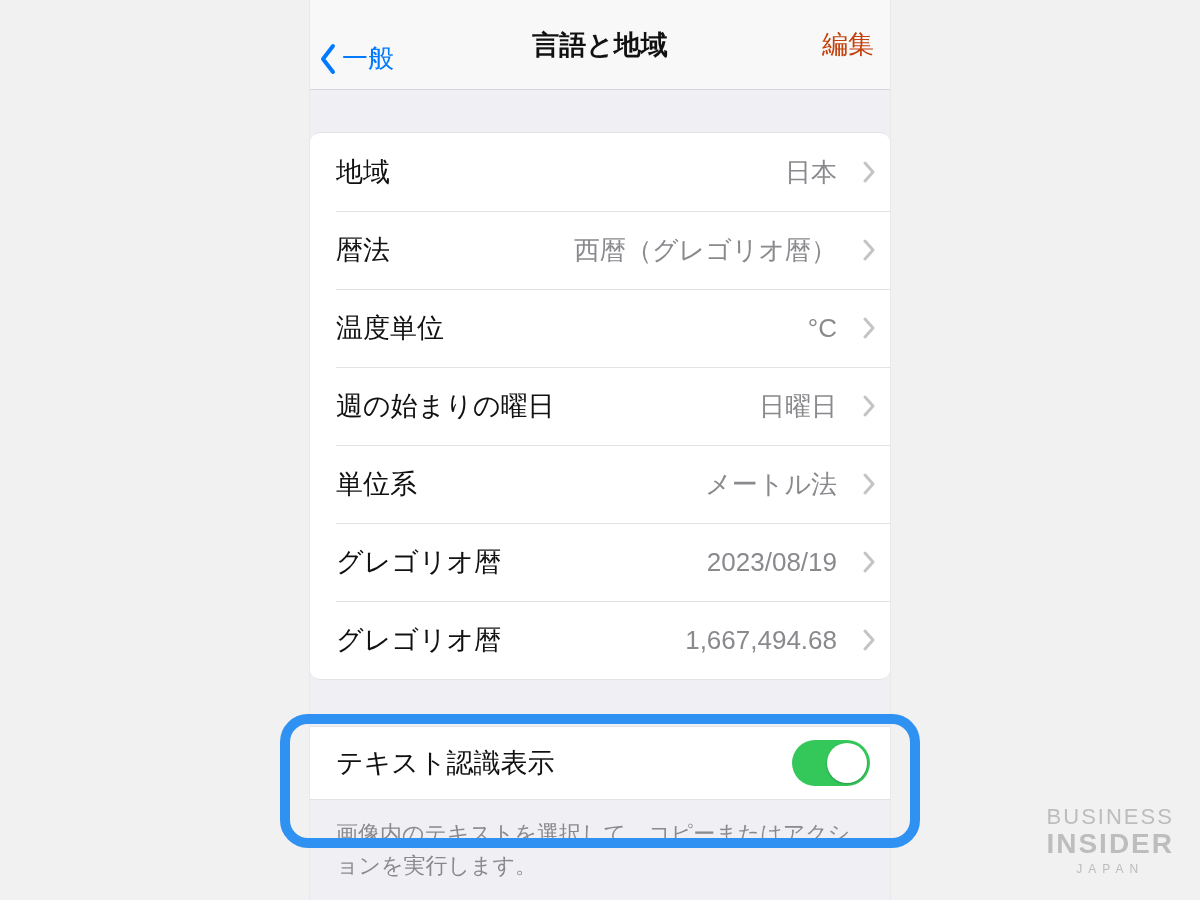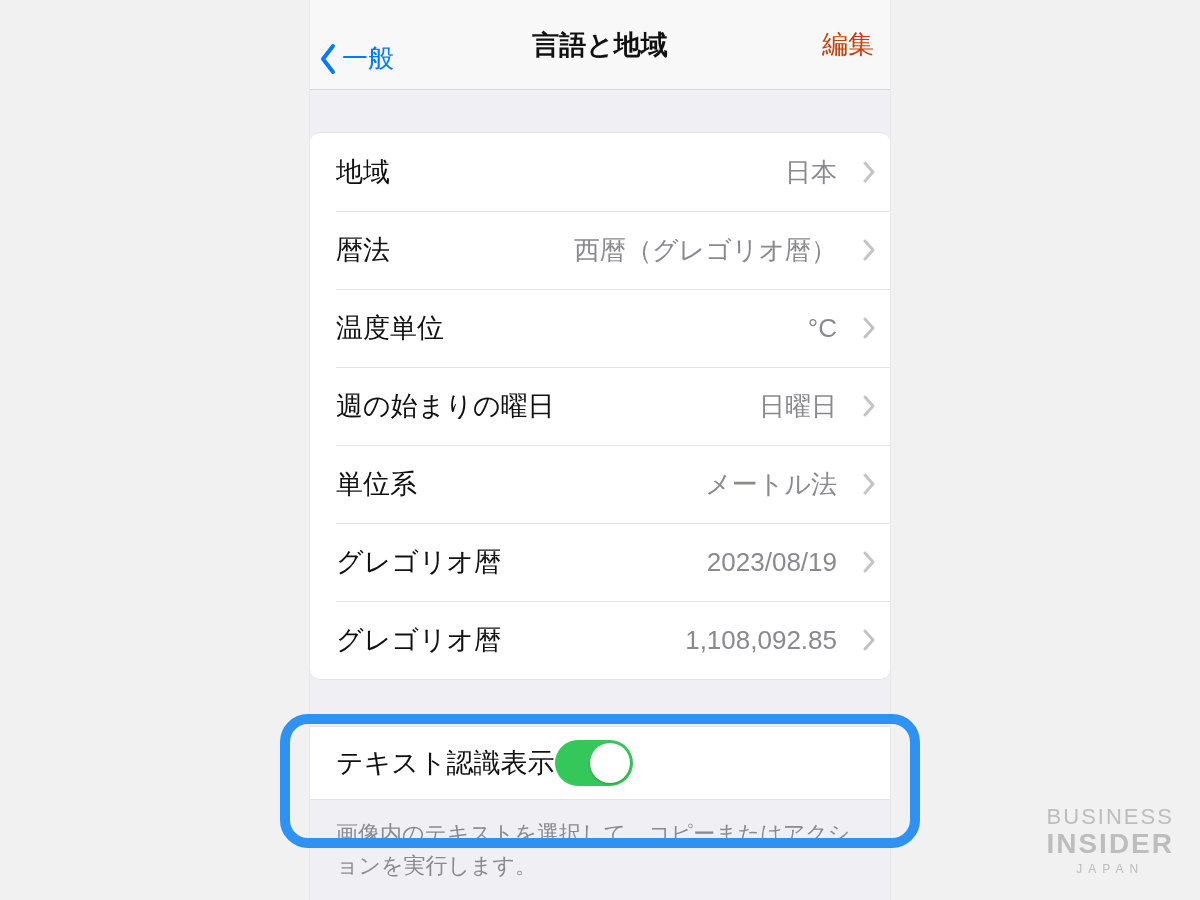--- a/index.html
+++ b/index.html
@@ -89,21 +89,21 @@
   .chev path { stroke:#c4c4c7; stroke-width:3; fill:none; stroke-linecap:round; stroke-linejoin:round; }
 
   .spacer-mid { height: 46px; }
 
   .toggle-row {
     background:#fff;
     border-top:1px solid #e3e3e6;
     border-bottom:1px solid #e3e3e6;
     display:flex;
     align-items:center;
-    justify-content:flex-start;
+    justify-content:space-between;
     height: 74px;
     padding: 0 20px 0 26px;
   }
   .toggle-row .row-label { font-size: 27px; }
   .switch {
     width: 78px;
     height: 46px;
     border-radius: 23px;
     background: #34c759;
     position: relative;
@@ -217,21 +217,21 @@
       <div class="row-right">
         <div class="row-value">2023/08/19</div>
         <svg class="chev" viewBox="0 0 14 24">
             <path d="M3 3 L11 12 L3 21"></path>
           </svg>
       </div>
     </div>
     <div class="row">
       <div class="row-label">グレゴリオ暦</div>
       <div class="row-right">
-        <div class="row-value">1,108,092.85</div>
+        <div class="row-value">1,667,494.68</div>
         <svg class="chev" viewBox="0 0 14 24">
             <path d="M3 3 L11 12 L3 21"></path>
           </svg>
       </div>
     </div>
   </div>
 
   <div class="spacer-mid"></div>
 
   <div class="toggle-row">

